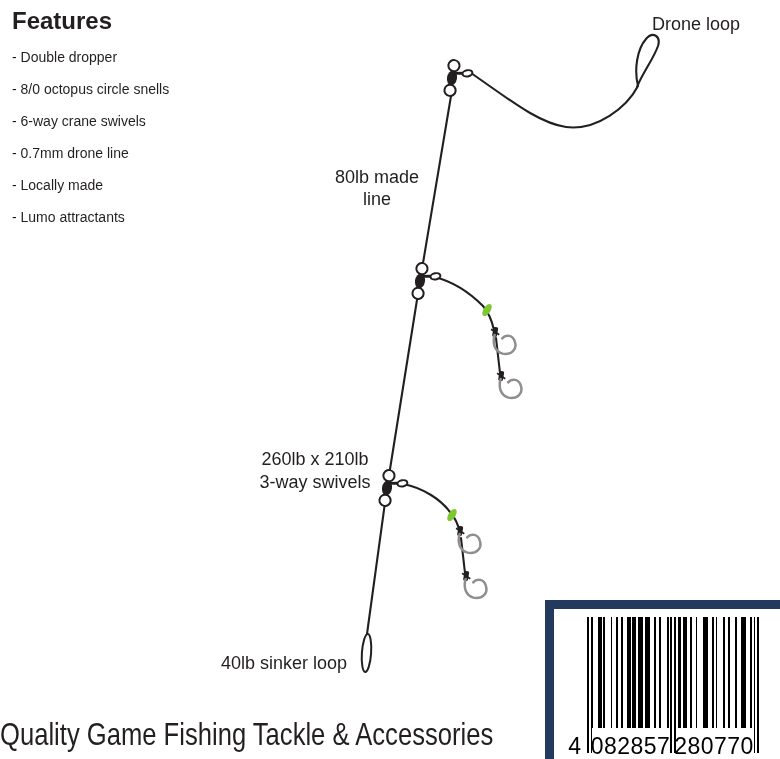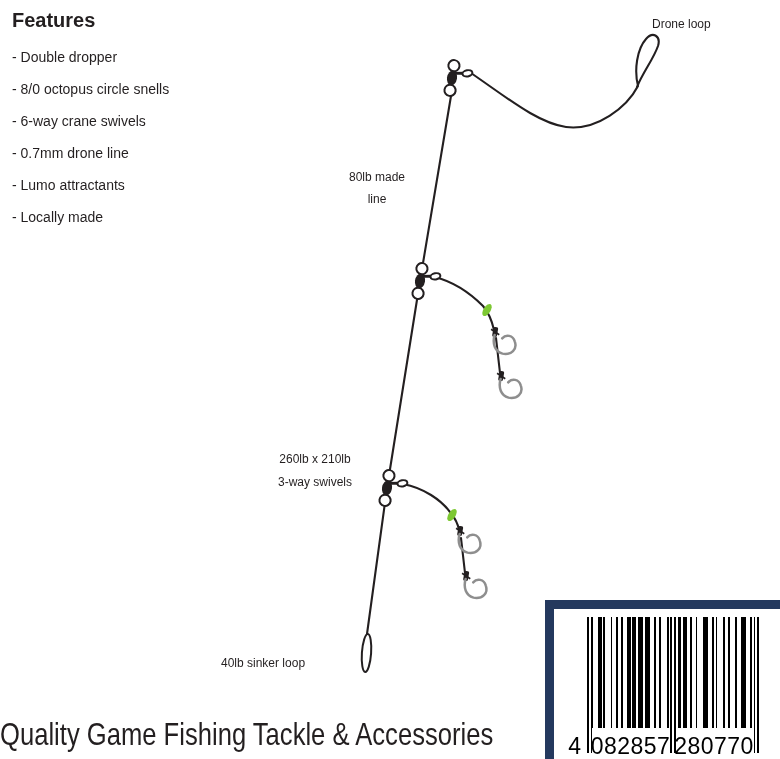--- a/index.html
+++ b/index.html
@@ -2,25 +2,25 @@
 <html style="--ink: #231f20; --hook: #8e8e8e; --lumo: #7dc832; --navy: #24395e;"><head>
 <meta charset="utf-8">
 <style>
   :root { --ink:#231f20; --hook:#8e8e8e; --lumo:#7dc832; --navy:#24395e; }
   html,body{margin:0;padding:0;background:#fff;}
   .canvas{position:relative;width:780px;height:759px;background:#fff;overflow:hidden;
           font-family:"Liberation Sans",sans-serif;color:var(--ink);}
 
   
   .features{position:absolute;left:12px;top:4px;}
-  .features-title{font-size:20px;font-weight:bold;line-height:33px;margin:0 0 4px 0;}
+  .features-title{font-size:24px;font-weight:bold;line-height:33px;margin:0 0 4px 0;}
   .feature-item{font-size:14px;line-height:32px;white-space:nowrap;}
 
   
-  .lbl{position:absolute;font-size:12px;line-height:22px;color:var(--ink);white-space:nowrap;}
+  .lbl{position:absolute;font-size:18px;line-height:22px;color:var(--ink);white-space:nowrap;}
   #lbl-drone{left:652px;top:13px;}
   #lbl-main{left:322px;top:166px;width:110px;text-align:center;white-space:normal;}
   #lbl-swivels{left:240px;top:448px;width:150px;text-align:center;line-height:23px;white-space:normal;}
   #lbl-sinker{left:221px;top:652px;}
 
   
   .rig{position:absolute;left:0;top:0;}
   .ln{fill:none;stroke:var(--ink);stroke-width:2.1;stroke-linecap:round;}
   .ring{fill:#fff;stroke:var(--ink);stroke-width:2;}
   .swbody{fill:var(--ink);}
@@ -51,22 +51,22 @@
 <body>
 
 <div class="canvas">
 
   <section class="features">
     <div class="features-title">Features</div>
     <div class="feature-item">- Double dropper</div>
     <div class="feature-item">- 8/0 octopus circle snells</div>
     <div class="feature-item">- 6-way crane swivels</div>
     <div class="feature-item">- 0.7mm drone line</div>
+    <div class="feature-item">- Locally made</div>
     <div class="feature-item">- Lumo attractants</div>
-    <div class="feature-item">- Locally made</div>
   </section>
 
   <svg class="rig" width="780" height="759" viewBox="0 0 780 759">
     <defs>
       <path id="hookwire" d="M0,2 C-1,11 3,18 11,19 C20,19 25,12 21,5 C18,-1 11,-1 8,4"></path>
       <g id="hookassy">
         <rect class="knot" x="-2.4" y="-6" width="4.8" height="10" rx="1.6"></rect>
         <line class="knotline" x1="-4.5" y1="-3" x2="4.5" y2="1"></line>
         <use href="#hookwire" class="hk"></use>
       </g>

